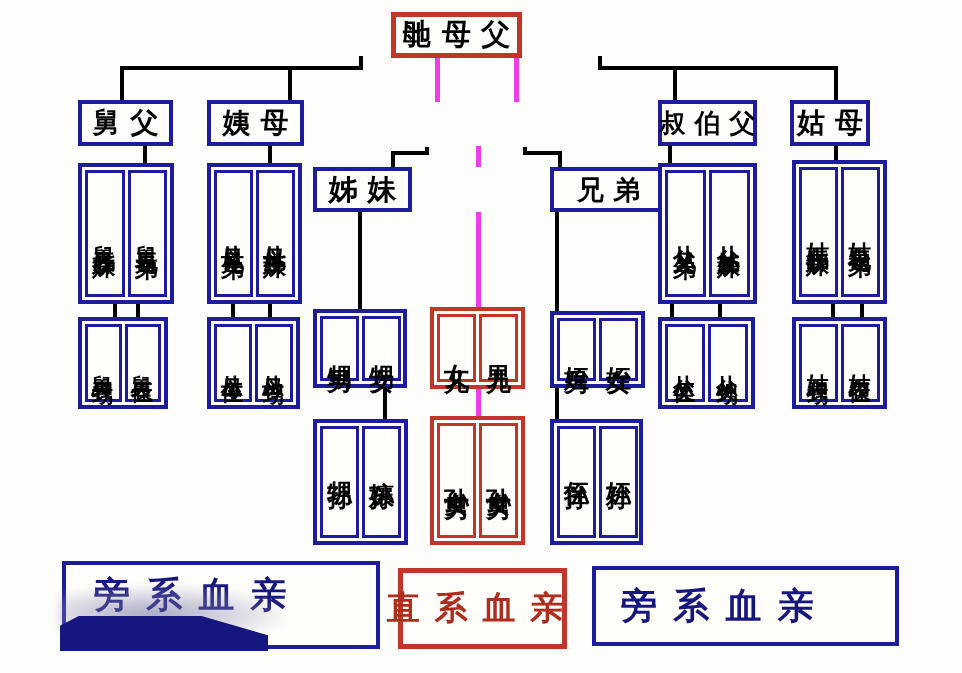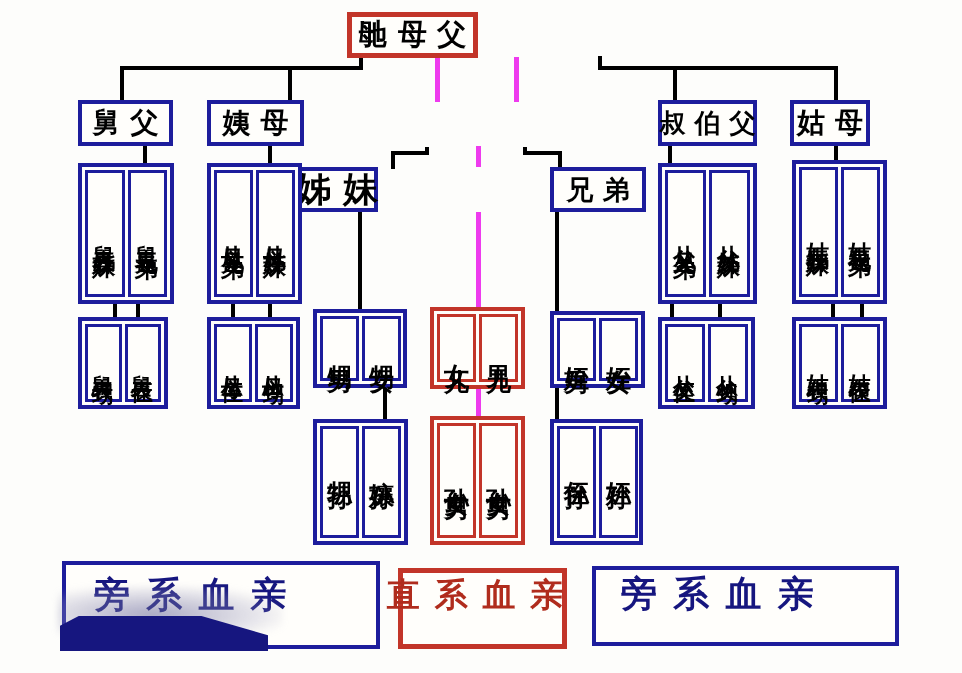--- a/index.html
+++ b/index.html
@@ -5,40 +5,40 @@
   html,body{margin:0;padding:0;background:#ffffff;}
   #canvas{
     position:relative;width:962px;height:673px;background:#fdfdfb;overflow:hidden;
     font-family:"DejaVu Serif","Liberation Serif",serif;font-weight:bold;color:#000;
   }
   .box{
     position:absolute;box-sizing:border-box;background:var(--box_bg);
     display:flex;align-items:center;justify-content:center;
     letter-spacing:0.35em;text-indent:0.35em;white-space:nowrap;
   }
-  .box.red{border:5px solid var(--red);}
+  .box.red{border:5px solid var(--red);margin-left:44px;}
   .box.blue{border:4px solid var(--blue);}
   .pair{
     position:absolute;box-sizing:border-box;background:var(--box_bg);
     display:flex;gap:3px;padding:3px;
   }
   .pair.blue{border:4px solid var(--blue);}
   .pair.red{border:4px solid var(--red);}
   .cell{
     flex:1;box-sizing:border-box;display:flex;align-items:center;justify-content:center;
     writing-mode:vertical-rl;text-orientation:upright;letter-spacing:4px;
     background:var(--box_bg);
   }
   .pair.blue .cell{border:3px solid var(--blue);}
   .pair.red  .cell{border:3px solid var(--red);}
   .line{position:absolute;background:var(--black);}
   .line.magenta{background:var(--magenta);}
   .legend{
     position:absolute;box-sizing:border-box;background:var(--box_bg);
-    display:flex;letter-spacing:0.45em;white-space:nowrap;
+    display:flex;align-items:center;letter-spacing:0.45em;white-space:nowrap;
   }
   .legend.blue{border:4px solid var(--blue);color:var(--legend_blue);}
   .legend.red{border:5px solid var(--red);color:var(--legend_red);}
   #smudge-haze{
     position:absolute;left:58px;top:586px;width:225px;height:48px;
     background:radial-gradient(ellipse at 42% 60%, rgba(100,100,150,.55), rgba(160,160,190,.28) 55%, transparent 78%);
     filter:blur(3px);
   }
   #smudge-solid{
     position:absolute;left:60px;top:616px;width:208px;height:35px;
@@ -92,22 +92,22 @@
   <div class="line magenta" style="left:476px;top:212px;width:5px;height:98px"></div>
   <div class="line magenta" style="left:476px;top:387px;width:5px;height:32px"></div>
 
   <div class="box red" style="left:347px;top:12px;width:131px;height:46px;font-size:29px">毑母父</div>
 
   <div class="box blue" style="left:78px;top:100px;width:95px;height:46px;font-size:28px">舅父</div>
   <div class="box blue" style="left:207px;top:100px;width:97px;height:46px;font-size:28px">姨母</div>
   <div class="box blue" style="left:658px;top:100px;width:99px;height:46px;font-size:26px">叔伯父</div>
   <div class="box blue" style="left:790px;top:100px;width:80px;height:46px;font-size:28px">姑母</div>
 
-  <div class="box blue" style="left:296px;top:167px;width:82px;height:45px;font-size:35px">姊妹</div>
-  <div class="box blue" style="left:550px;top:167px;width:96px;height:45px;font-size:27px">兄弟</div>
+  <div class="box blue" style="left:313px;top:167px;width:99px;height:45px;font-size:29px">姊妹</div>
+  <div class="box blue" style="left:550px;top:167px;width:117px;height:45px;font-size:27px">兄弟</div>
 
   <div class="pair blue" style="left:78px;top:163px;width:96px;height:141px;font-size:23px">
     <div class="cell">舅表姊妹</div>
     <div class="cell">舅表兄弟</div>
   </div>
   <div class="pair blue" style="left:207px;top:163px;width:95px;height:141px;font-size:23px">
     <div class="cell">从母兄弟</div>
     <div class="cell">从母姊妹</div>
   </div>
   <div class="pair blue" style="left:658px;top:163px;width:99px;height:141px;font-size:23px">

